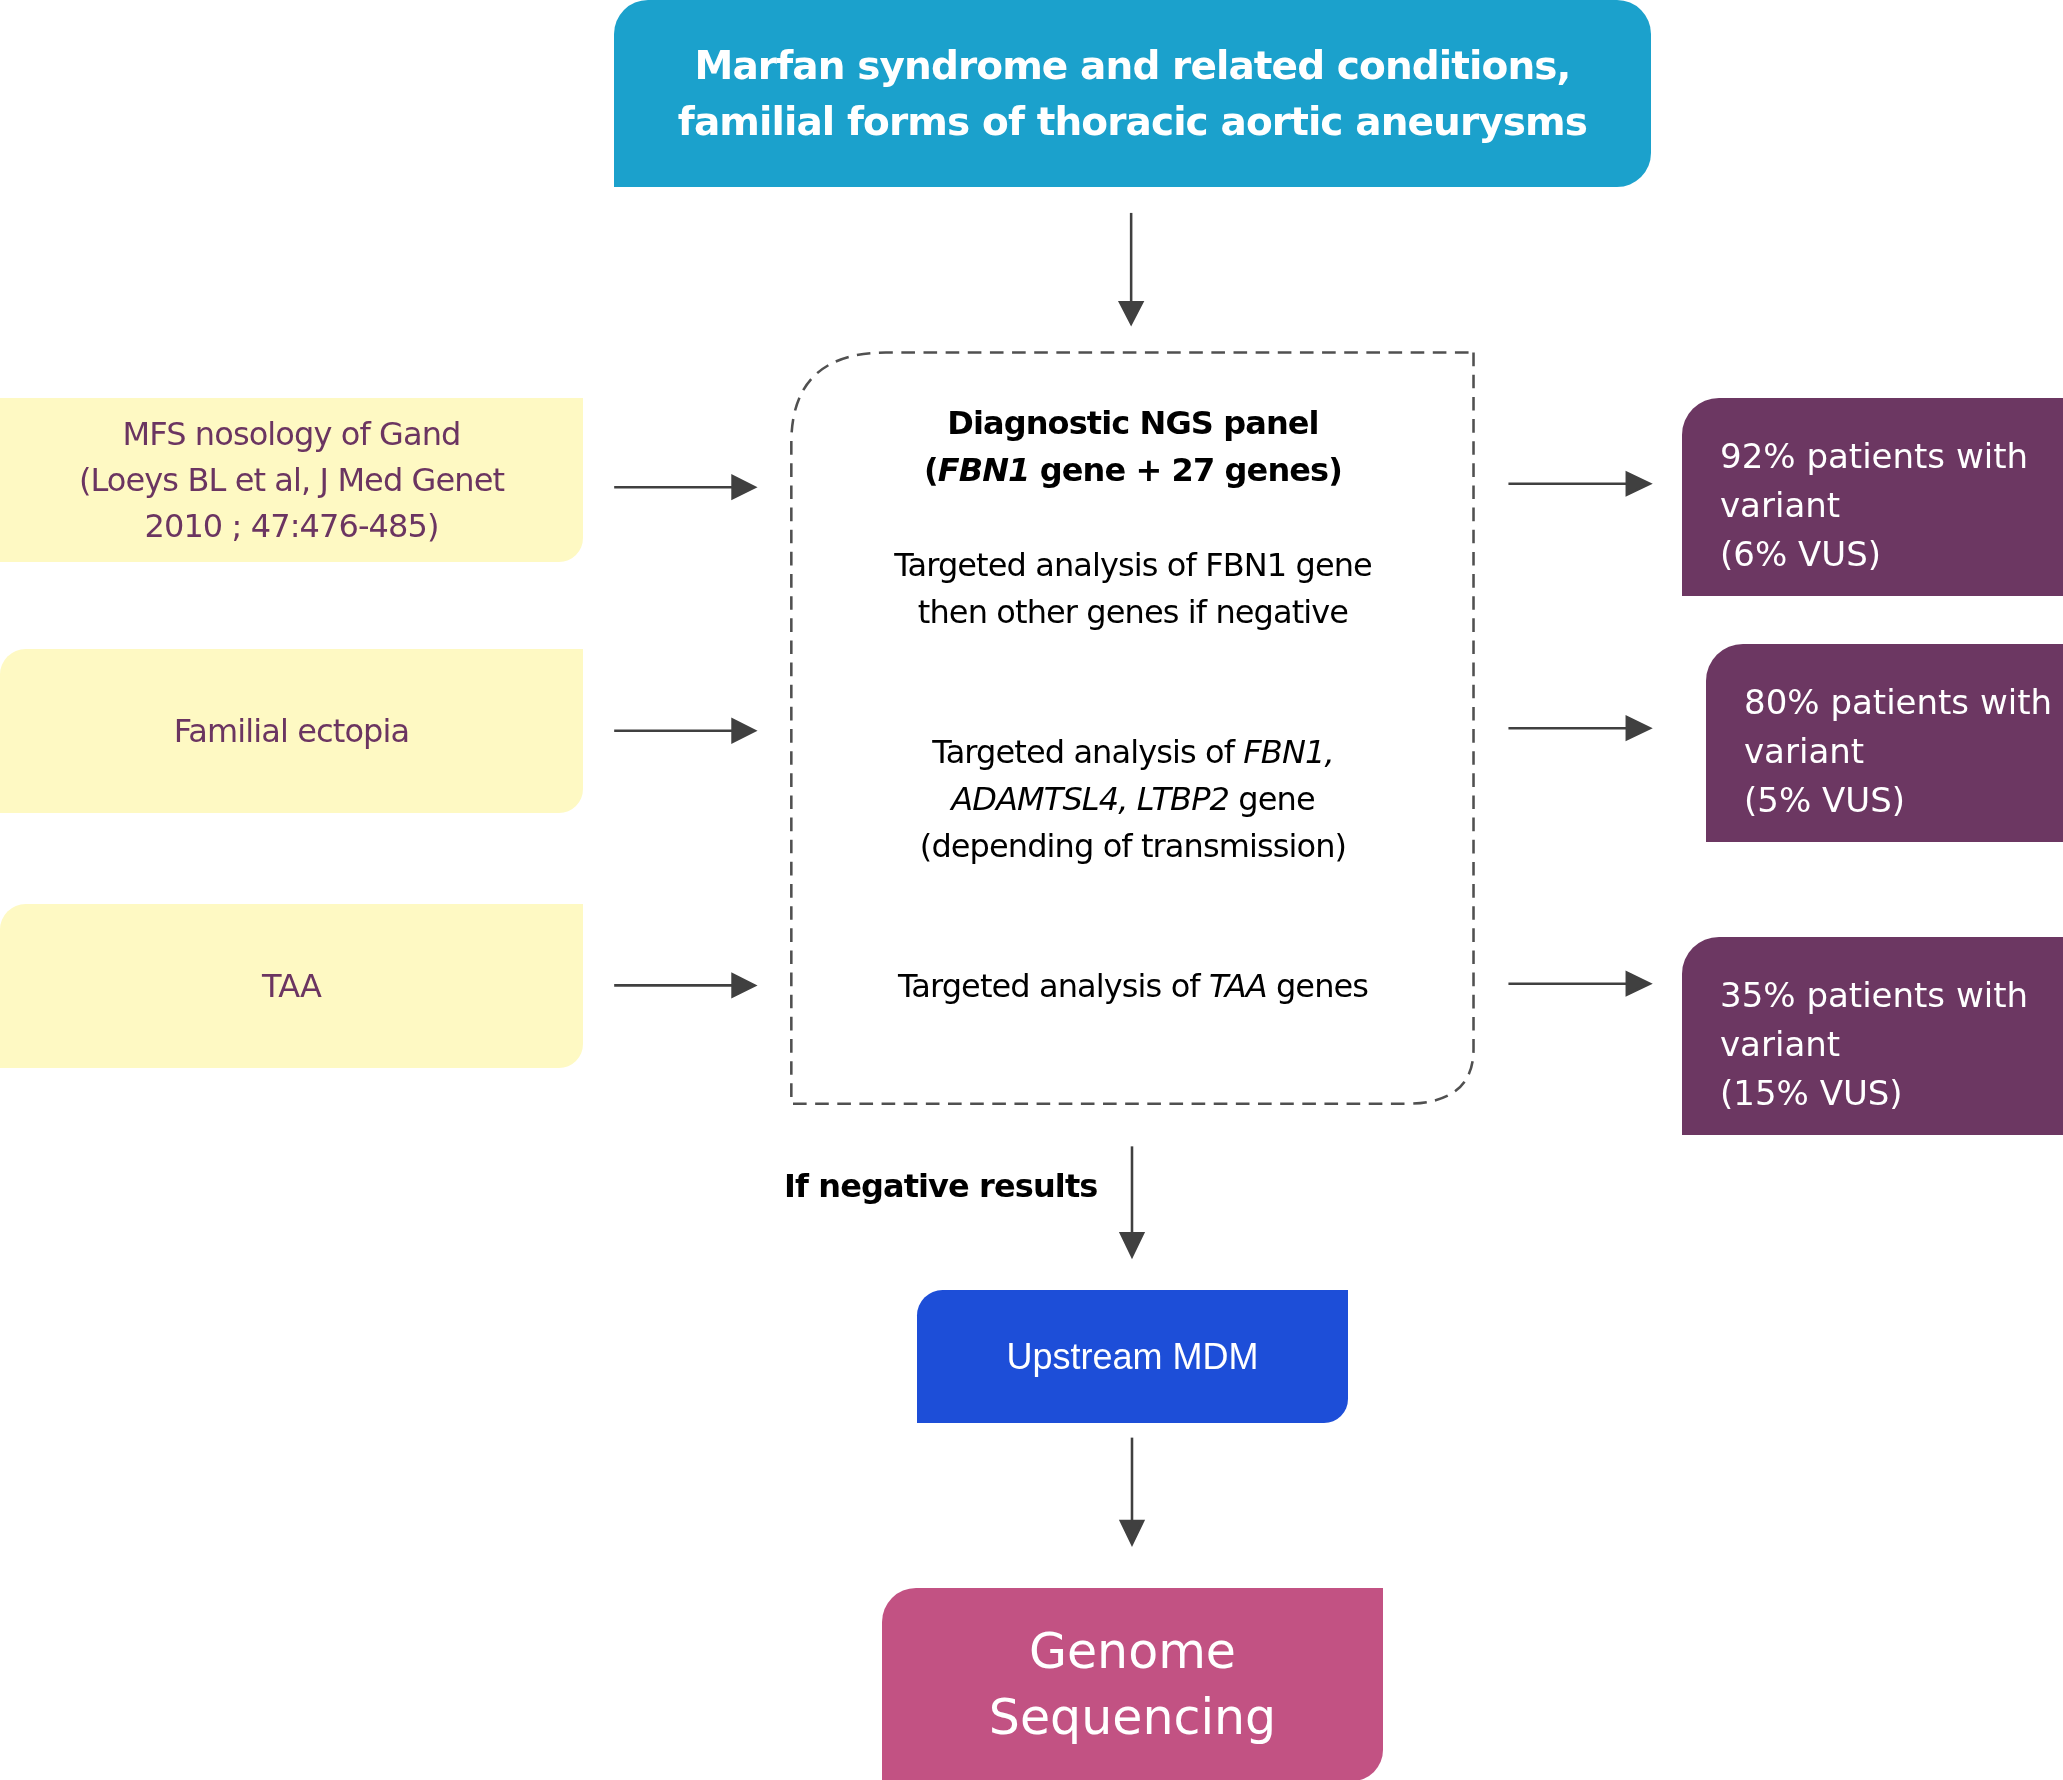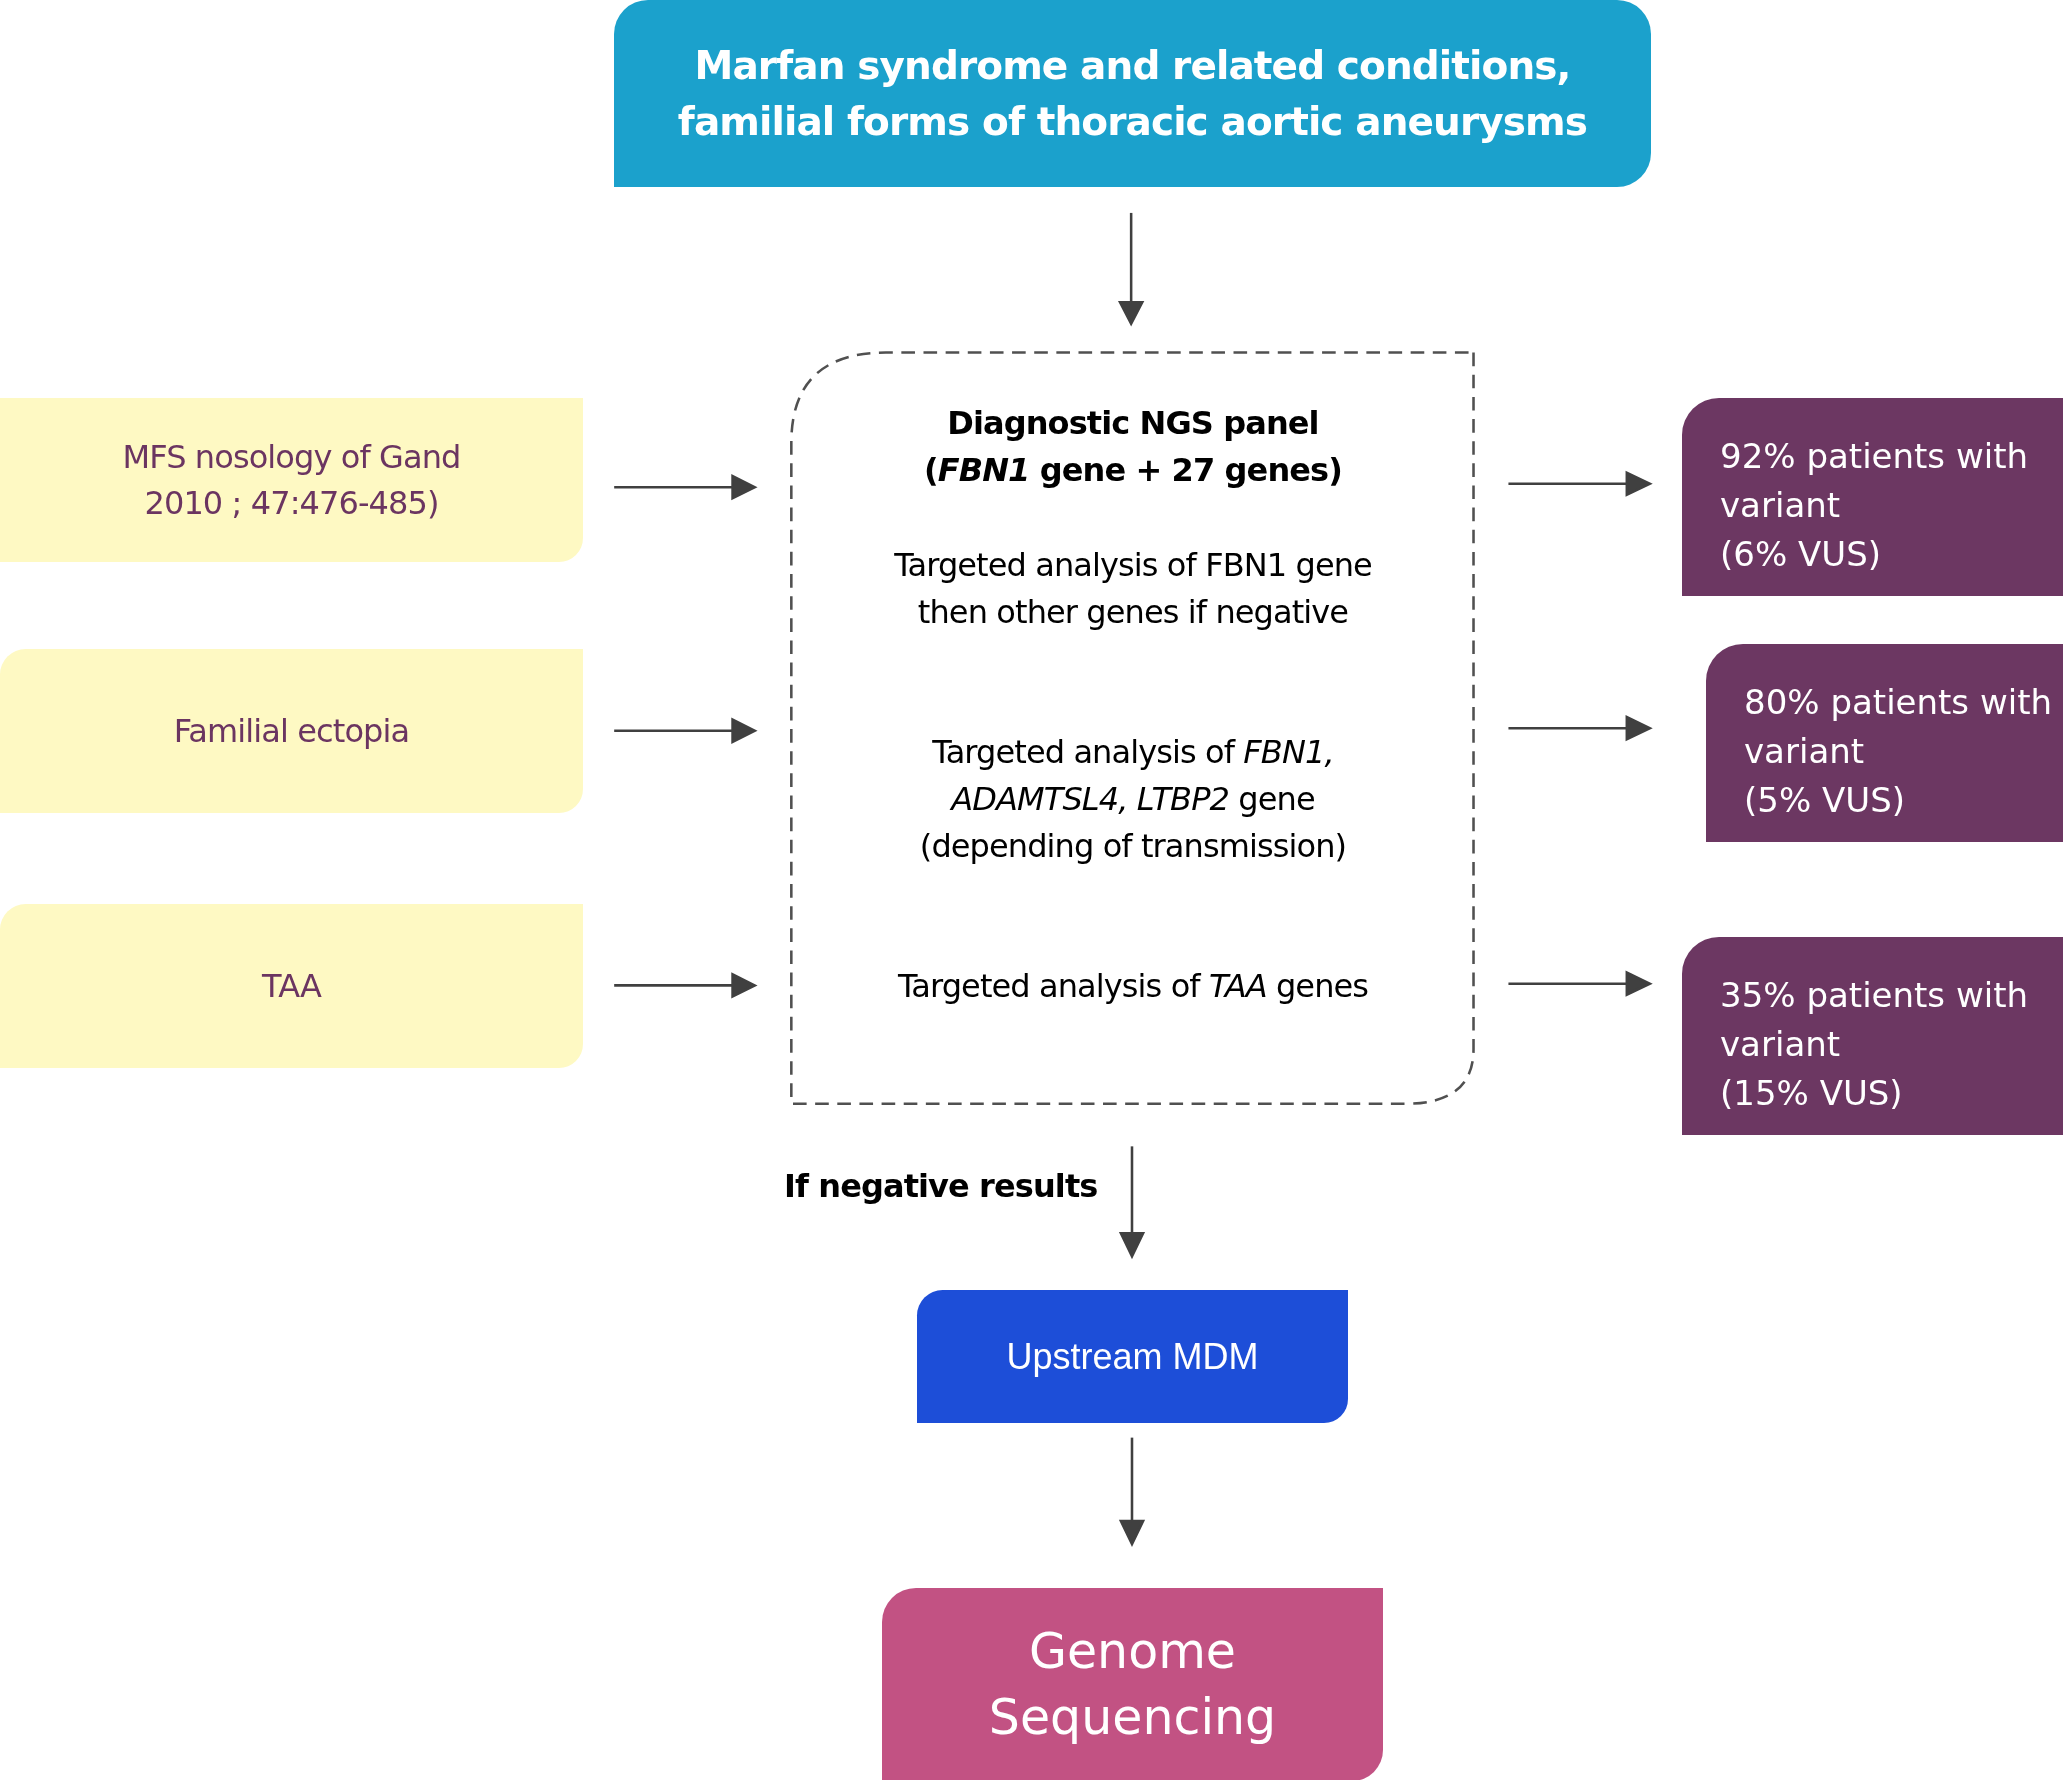--- a/index.html
+++ b/index.html
@@ -72,20 +72,21 @@
   </g>
 </svg>
 
 <div id="top-box" class="abs center">
   <div>Marfan syndrome and related conditions,</div>
   <div>familial forms of thoracic aortic aneurysms</div>
 </div>
 
 <div class="abs center left-box" style="top:398px;">
   <div>MFS nosology of Gand</div>
+  <div>(Loeys BL et al, J Med Genet</div>
   <div>2010 ; 47:476-485)</div>
 </div>
 <div class="abs center left-box rounded-tl" style="top:649px;">
   <div>Familial ectopia</div>
 </div>
 <div class="abs center left-box rounded-tl" style="top:904px;">
   <div>TAA</div>
 </div>
 
 <div class="abs panel-text panel-title" style="top:400px;">

